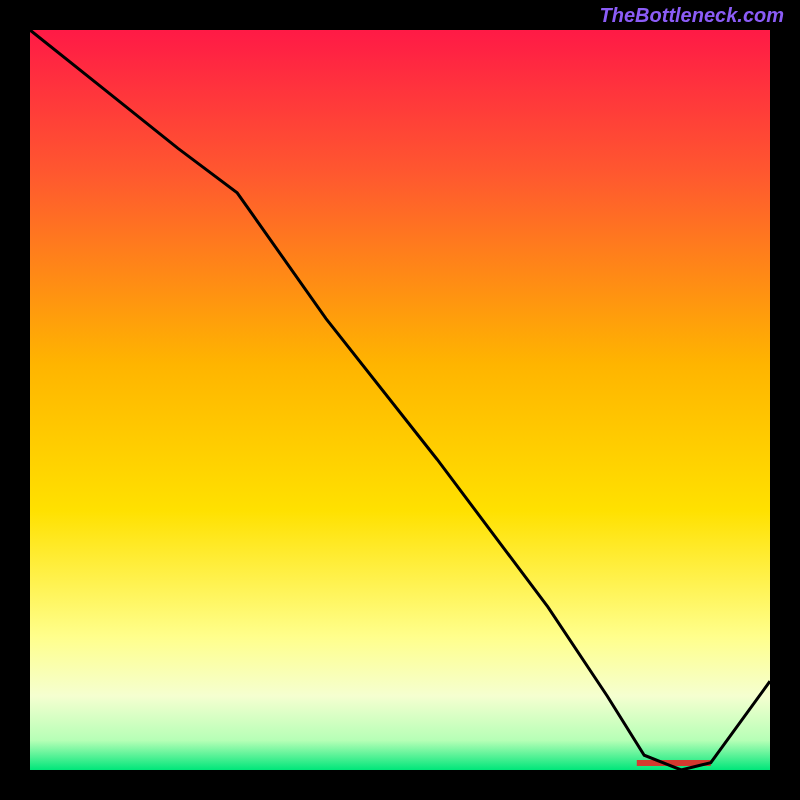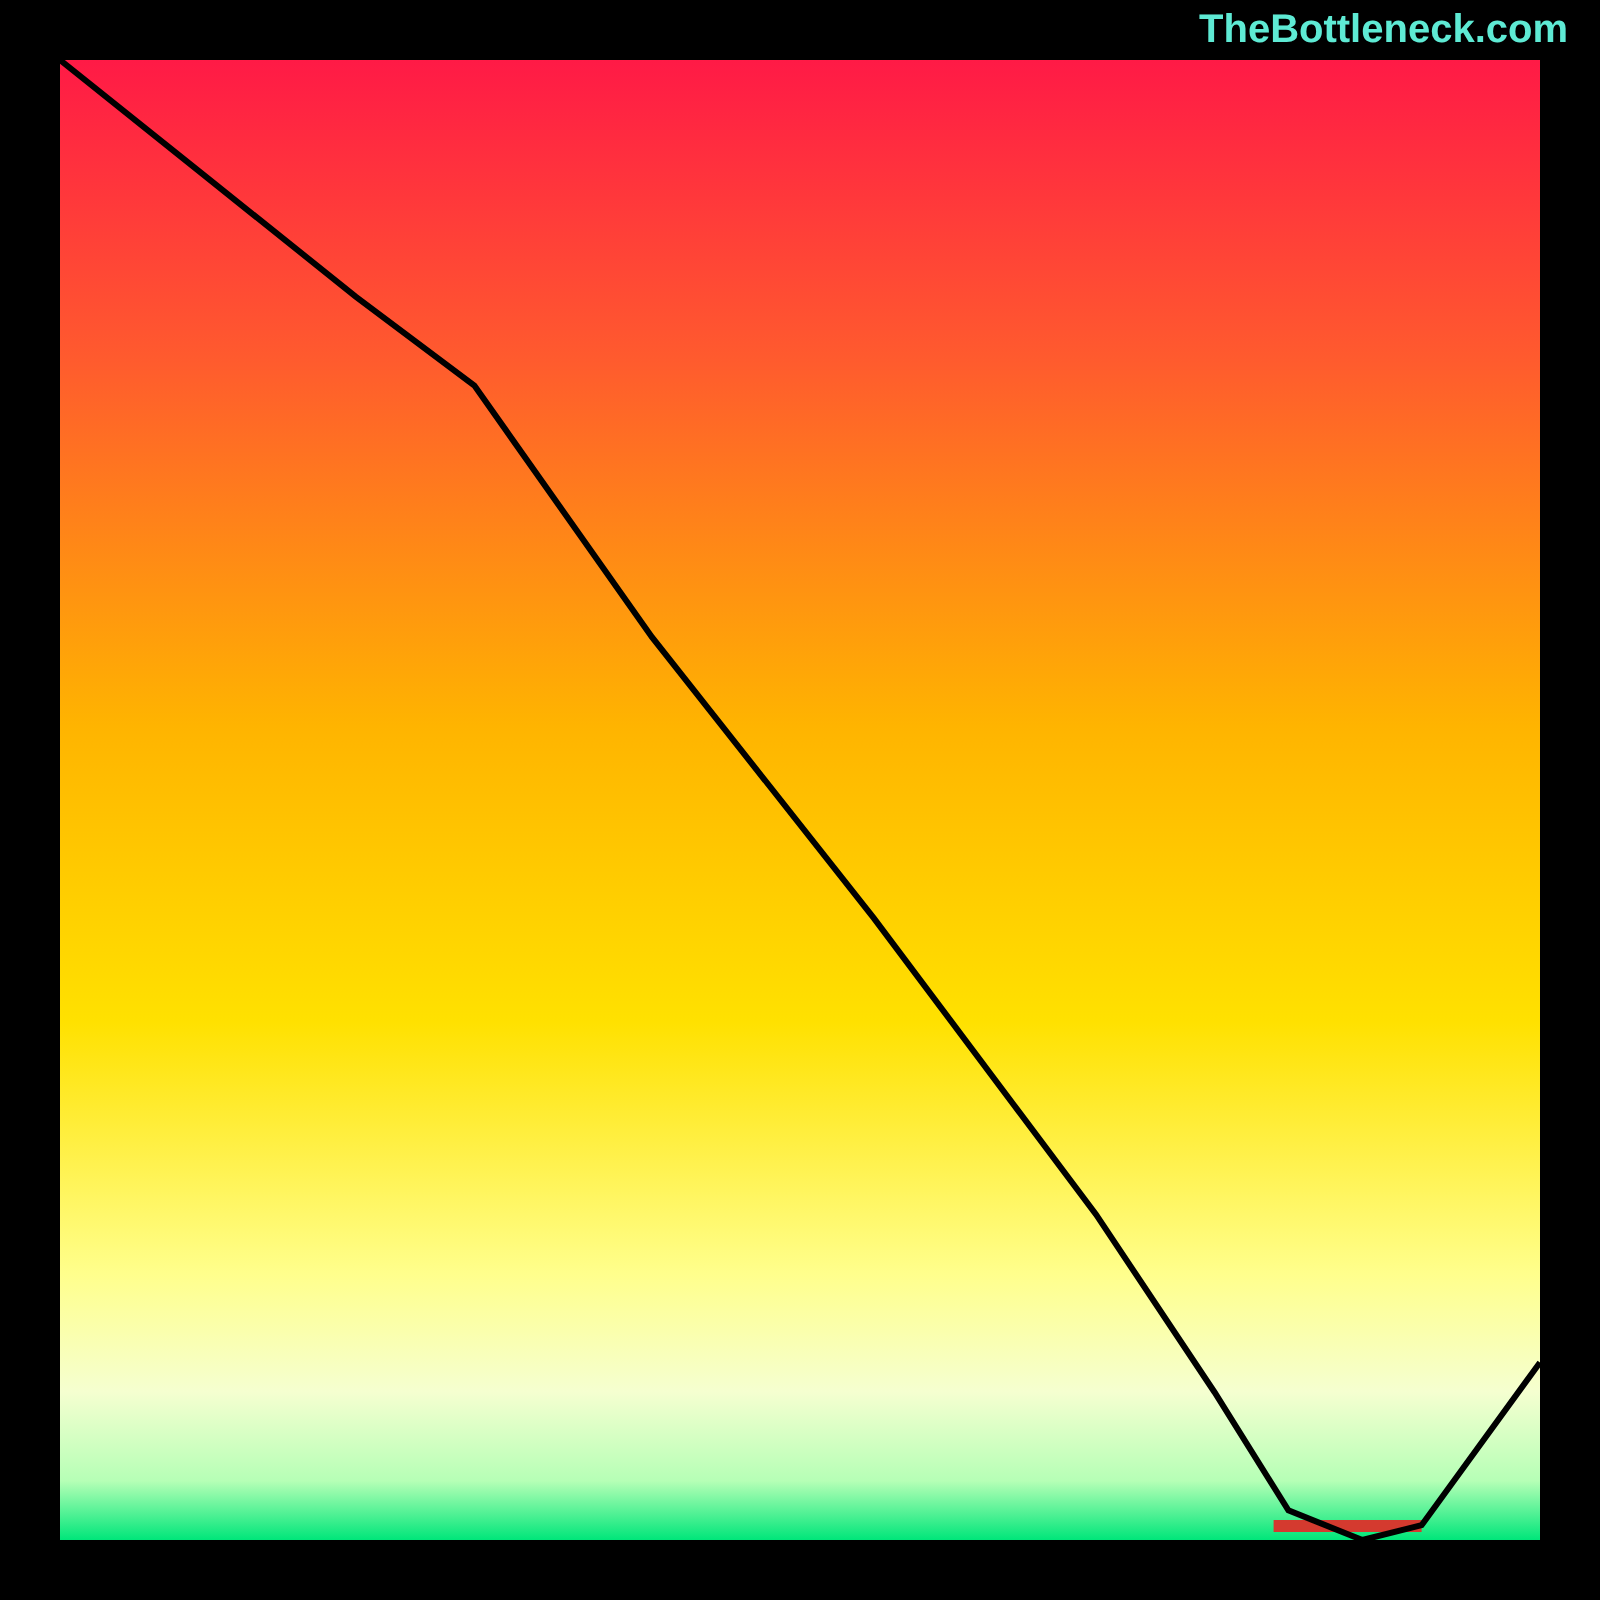--- a/index.html
+++ b/index.html
@@ -8,24 +8,25 @@
     width: 800px;
     height: 800px;
     background: #000;
     font-family: Arial, sans-serif;
     position: relative;
   }
   .watermark {
     position: absolute;
     top: 4px;
     right: 16px;
-    color: #5eead4;
+    color: #8b5cf6;
     font-size: 20px;
     font-weight: bold;
     z-index: 5;
+    font-style: italic;
   }
   .frame {
     position: absolute;
     left: 30px;
     top: 30px;
     width: 740px;
     height: 740px;
     background: #000;
     box-sizing: border-box;
   }

